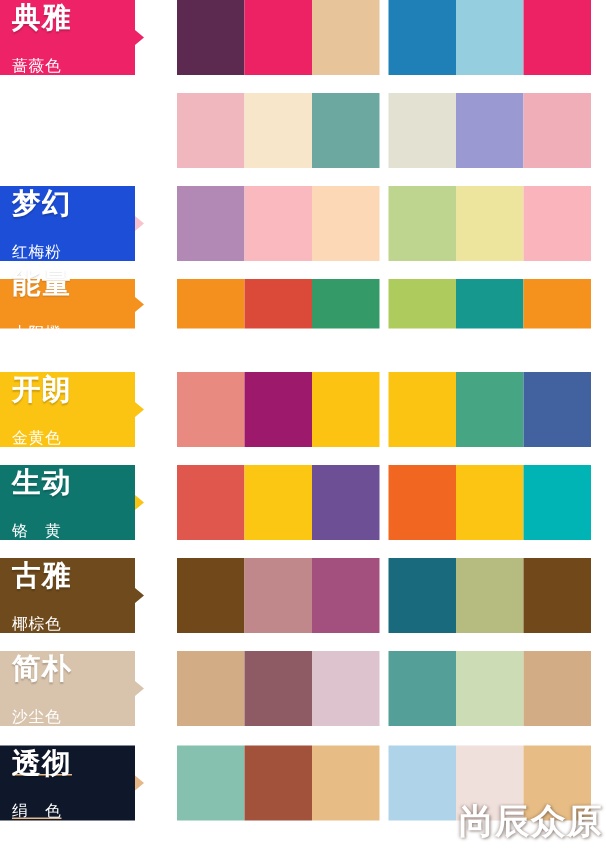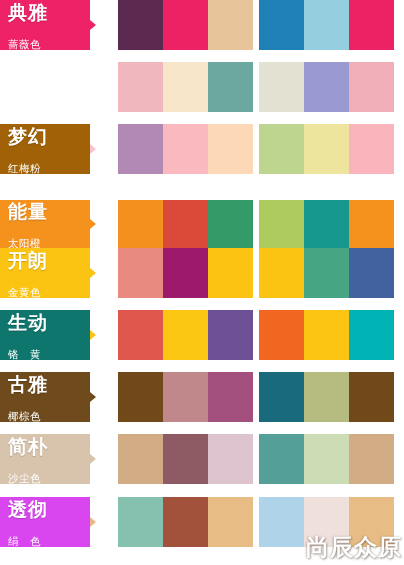--- a/index.html
+++ b/index.html
@@ -135,39 +135,39 @@
           <div class="swatch" title="#6CA7A0" style="background: rgb(108, 167, 160);"></div>
         </div>
         <div class="swatch-group">
           <div class="swatch" title="#E3E1D2" style="background: rgb(227, 225, 210);"></div>
           <div class="swatch" title="#9A99D2" style="background: rgb(154, 153, 210);"></div>
           <div class="swatch" title="#F0AEB8" style="background: rgb(240, 174, 184);"></div>
         </div>
       </div>
     </div>
     <div class="palette-row" style="top: 124px; height: 50px;">
-      <div class="row-label" style="background: #a16207; color: rgb(248, 195, 204);">
+      <div class="row-label" style="background: #1d4ed8; color: rgb(248, 195, 204);">
         <div class="label-title" style="color: rgb(255, 255, 255);">梦幻</div>
         <div class="label-sub" style="color: rgb(255, 255, 255);">红梅粉</div>
         <span class="pointer"></span>
       </div>
       <div class="swatch-groups">
         <div class="swatch-group">
           <div class="swatch" title="#B289B4" style="background: rgb(178, 137, 180);"></div>
           <div class="swatch" title="#FAB9BE" style="background: rgb(250, 185, 190);"></div>
           <div class="swatch" title="#FCD8B6" style="background: rgb(252, 216, 182);"></div>
         </div>
         <div class="swatch-group">
           <div class="swatch" title="#BDD58E" style="background: rgb(189, 213, 142);"></div>
           <div class="swatch" title="#EDE49E" style="background: rgb(237, 228, 158);"></div>
           <div class="swatch" title="#FAB4BC" style="background: rgb(250, 180, 188);"></div>
         </div>
       </div>
     </div>
-    <div class="palette-row" style="top: 200px; height: 48px;">
+    <div class="palette-row" style="top: 186px; height: 33px;">
       <div class="row-label" style="background: rgb(245, 146, 30); color: rgb(245, 146, 30);">
         <div class="label-title" style="color: rgb(255, 255, 255);">能量</div>
         <div class="label-sub" style="color: rgb(255, 255, 255);">太阳橙</div>
         <span class="pointer"></span>
       </div>
       <div class="swatch-groups">
         <div class="swatch-group">
           <div class="swatch" title="#F4911E" style="background: rgb(244, 145, 30);"></div>
           <div class="swatch" title="#DB4A38" style="background: rgb(219, 74, 56);"></div>
           <div class="swatch" title="#349B68" style="background: rgb(52, 155, 104);"></div>
@@ -249,21 +249,21 @@
           <div class="swatch" title="#DCC3CD" style="background: rgb(220, 195, 205);"></div>
         </div>
         <div class="swatch-group">
           <div class="swatch" title="#54A098" style="background: rgb(84, 160, 152);"></div>
           <div class="swatch" title="#CCDDB6" style="background: rgb(204, 221, 182);"></div>
           <div class="swatch" title="#D2AC85" style="background: rgb(210, 172, 133);"></div>
         </div>
       </div>
     </div>
     <div class="palette-row" style="top: 497px; height: 50px;">
-      <div class="row-label" style="background: #d946ef; color: rgb(230, 184, 136);">
+      <div class="row-label" style="background: #0f172a; color: rgb(230, 184, 136); text-decoration: underline;">
         <div class="label-title" style="color: rgb(255, 255, 255);">透彻</div>
         <div class="label-sub" style="color: rgb(255, 255, 255);">绢　色</div>
         <span class="pointer"></span>
       </div>
       <div class="swatch-groups">
         <div class="swatch-group">
           <div class="swatch" title="#86C0AE" style="background: rgb(134, 192, 174);"></div>
           <div class="swatch" title="#A2513A" style="background: rgb(162, 81, 58);"></div>
           <div class="swatch" title="#E7BD85" style="background: rgb(231, 189, 133);"></div>
         </div>

